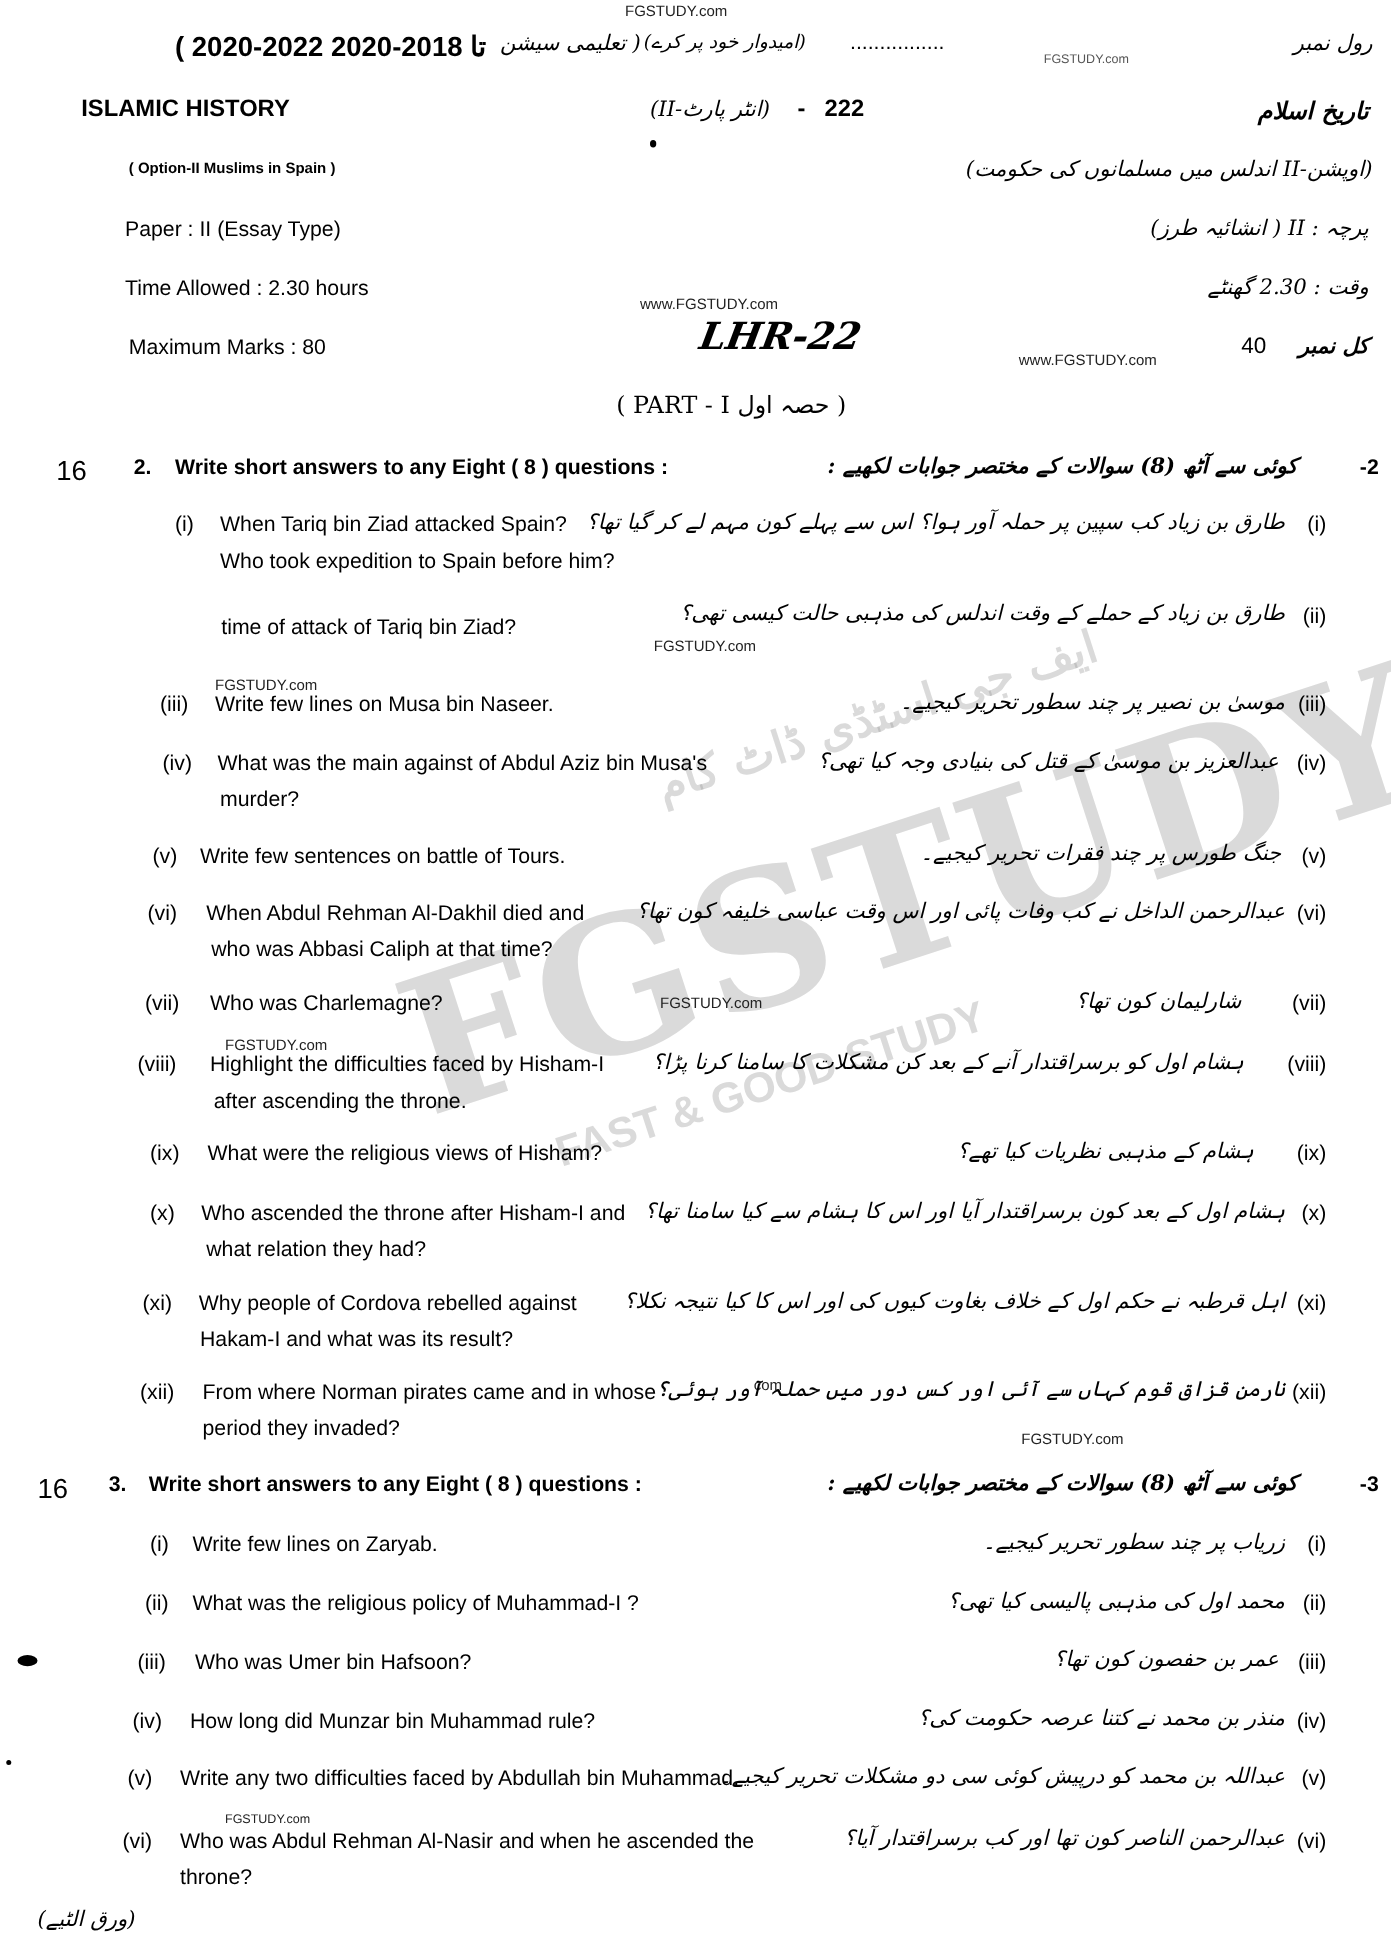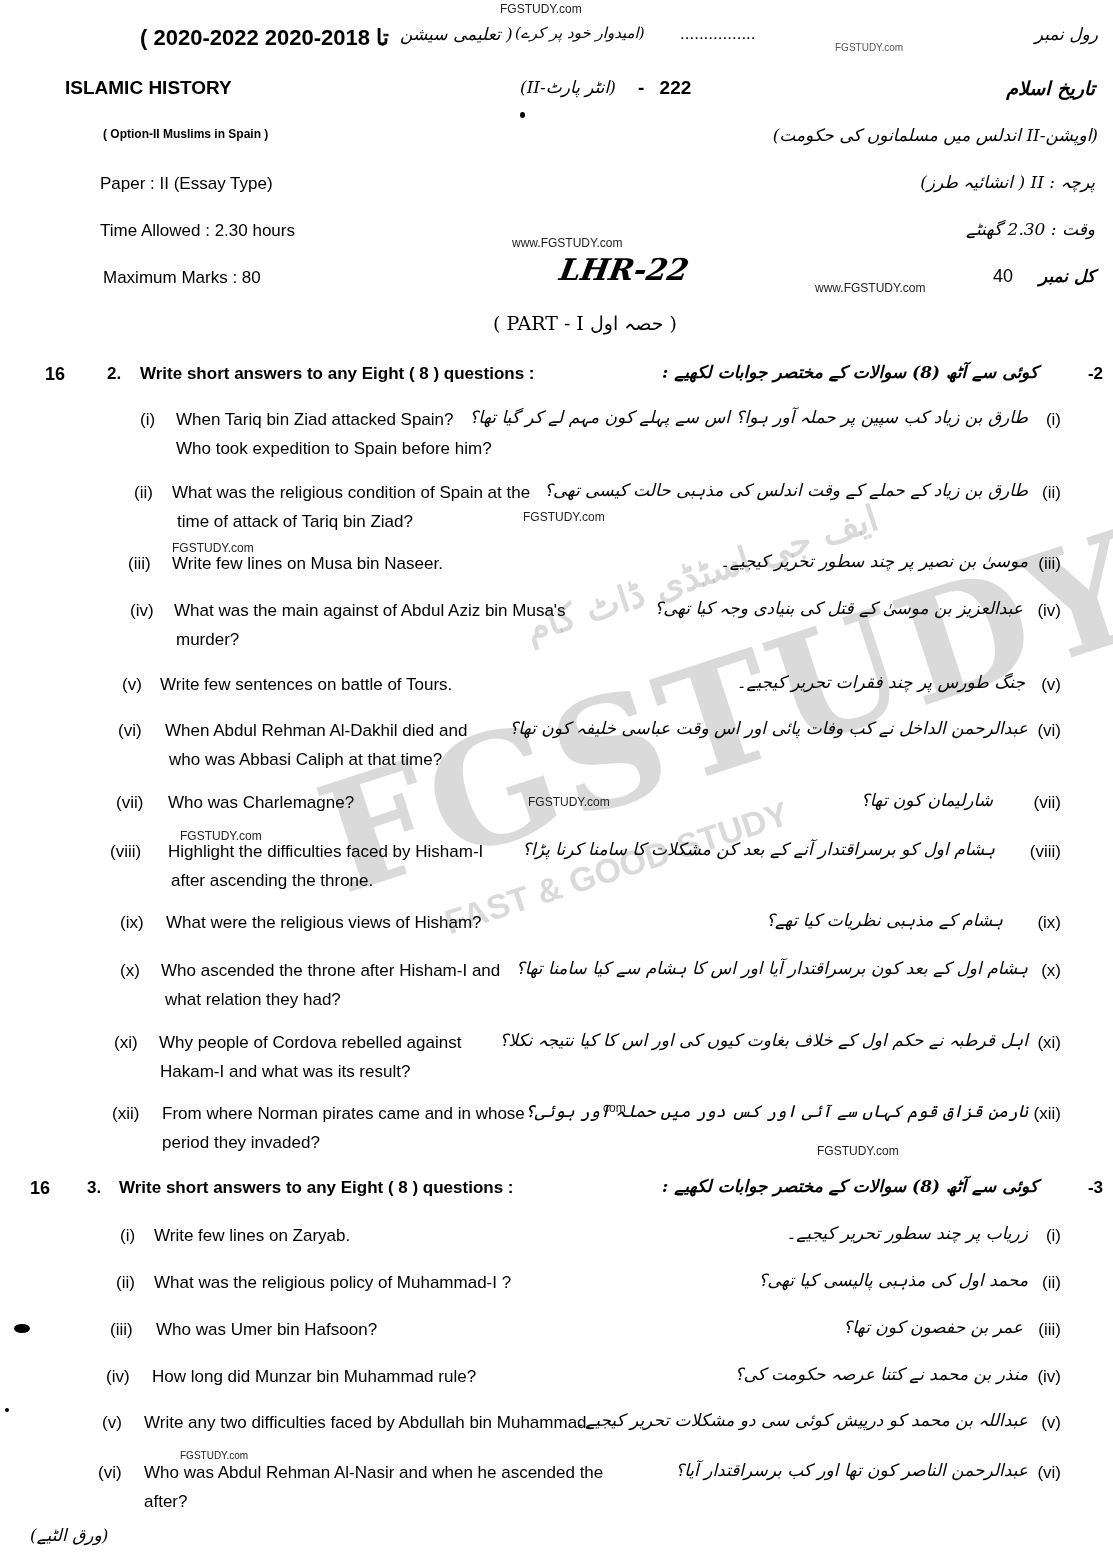--- a/index.html
+++ b/index.html
@@ -4,21 +4,21 @@
 <style>
   html, body { margin:0; padding:0; background:#fff; }
   body { width:1113px; height:1564px; position:relative; overflow:hidden; color:#000;
          font-family:"Liberation Sans", sans-serif; }
   .abs { position:absolute; white-space:nowrap; }
   .en { font-family:"Liberation Sans", sans-serif; font-size:17px; }
   .enb { font-family:"Liberation Sans", sans-serif; font-size:17px; font-weight:bold; }
   .ur { font-family:"DejaVu Serif", serif; font-size:17px; direction:rtl; font-style:italic; }
   .wm-small { font-family:"Liberation Sans", sans-serif; font-size:12px; color:#222; }
   .wm-big { font-family:"DejaVu Serif", serif; color:rgba(150,150,150,0.35); font-weight:bold; }
-  .num { font-family:"Liberation Sans", sans-serif; font-weight:bold; font-size:18px; }
+  .num { font-family:"Liberation Sans", sans-serif; font-weight:normal; font-size:22px; }
   .rn { display:inline-block; }
 </style>
 </head>
 <body>
 
 <div class="abs wm-big" style="left:300px; top:760px; font-size:150px; transform:rotate(-18deg); transform-origin:left top; letter-spacing:4px;">FGSTUDY</div>
 <div class="abs wm-big" style="left:440px; top:905px; font-size:34px; font-family:'Liberation Sans',sans-serif; transform:rotate(-18deg); transform-origin:left top;">FAST &amp; GOOD STUDY</div>
 <div class="abs wm-big" style="left:520px; top:610px; font-size:36px; direction:rtl; transform:rotate(-18deg); transform-origin:left top;">ایف جی اسٹڈی ڈاٹ کام</div>
 
 <div class="abs wm-small" style="left:500px; top:2px;">FGSTUDY.com</div>
@@ -63,21 +63,20 @@
 <div class="abs enb" style="right:10px; top:364px;">-2</div>
 
 <div class="abs" style="left:140px; top:410px;">
   <div class="en"><span class="rn" style="width:36px;">(i)</span><span>When Tariq bin Ziad attacked Spain?</span></div>
   <div class="en" style="margin-left:36px; margin-top:9px;">Who took expedition to Spain before him?</div>
 </div>
 <div class="abs ur" style="right:85px; top:407px;">طارق بن زیاد کب سپین پر حملہ آور ہوا؟ اس سے پہلے کون مہم لے کر گیا تھا؟</div>
 <div class="abs en" style="right:52px; top:410px;">(i)</div>
 
 <div class="abs" style="left:134px; top:483px;">
-  <div class="en"><span class="rn" style="width:38px;">(ii)</span><span>What was the religious condition of Spain at the</span></div>
   <div class="en" style="margin-left:43px; margin-top:9px;">time of attack of Tariq bin Ziad?</div>
 </div>
 <div class="abs wm-small" style="left:523px; top:510px;">FGSTUDY.com</div>
 <div class="abs ur" style="right:85px; top:480px;">طارق بن زیاد کے حملے کے وقت اندلس کی مذہبی حالت کیسی تھی؟</div>
 <div class="abs en" style="right:52px; top:483px;">(ii)</div>
 
 <div class="abs wm-small" style="left:172px; top:541px;">FGSTUDY.com</div>
 <div class="abs" style="left:128px; top:554px;">
   <div class="en"><span class="rn" style="width:44px;">(iii)</span><span>Write few lines on Musa bin Naseer.</span></div>
 </div>
@@ -182,18 +181,18 @@
 <div class="abs" style="left:5px; top:1408px; width:4px; height:4px; background:#000; border-radius:50%;"></div>
 <div class="abs" style="left:102px; top:1413px;">
   <div class="en"><span class="rn" style="width:42px;">(v)</span><span>Write any two difficulties faced by Abdullah bin Muhammad.</span></div>
 </div>
 <div class="abs ur" style="right:85px; top:1410px;">عبداللہ بن محمد کو درپیش کوئی سی دو مشکلات تحریر کیجیے۔</div>
 <div class="abs en" style="right:52px; top:1413px;">(v)</div>
 
 <div class="abs wm-small" style="left:180px; top:1450px; font-size:10px;">FGSTUDY.com</div>
 <div class="abs" style="left:98px; top:1463px;">
   <div class="en"><span class="rn" style="width:46px;">(vi)</span><span>Who was Abdul Rehman Al-Nasir and when he ascended the</span></div>
-  <div class="en" style="margin-left:46px; margin-top:9px;">after?</div>
+  <div class="en" style="margin-left:46px; margin-top:9px;">throne?</div>
 </div>
 <div class="abs ur" style="right:85px; top:1460px;">عبدالرحمن الناصر کون تھا اور کب برسراقتدار آیا؟</div>
 <div class="abs en" style="right:52px; top:1463px;">(vi)</div>
 
 <div class="abs ur" style="left:30px; top:1525px; direction:rtl;">(ورق الٹیے)</div>
 
 </body></html>

